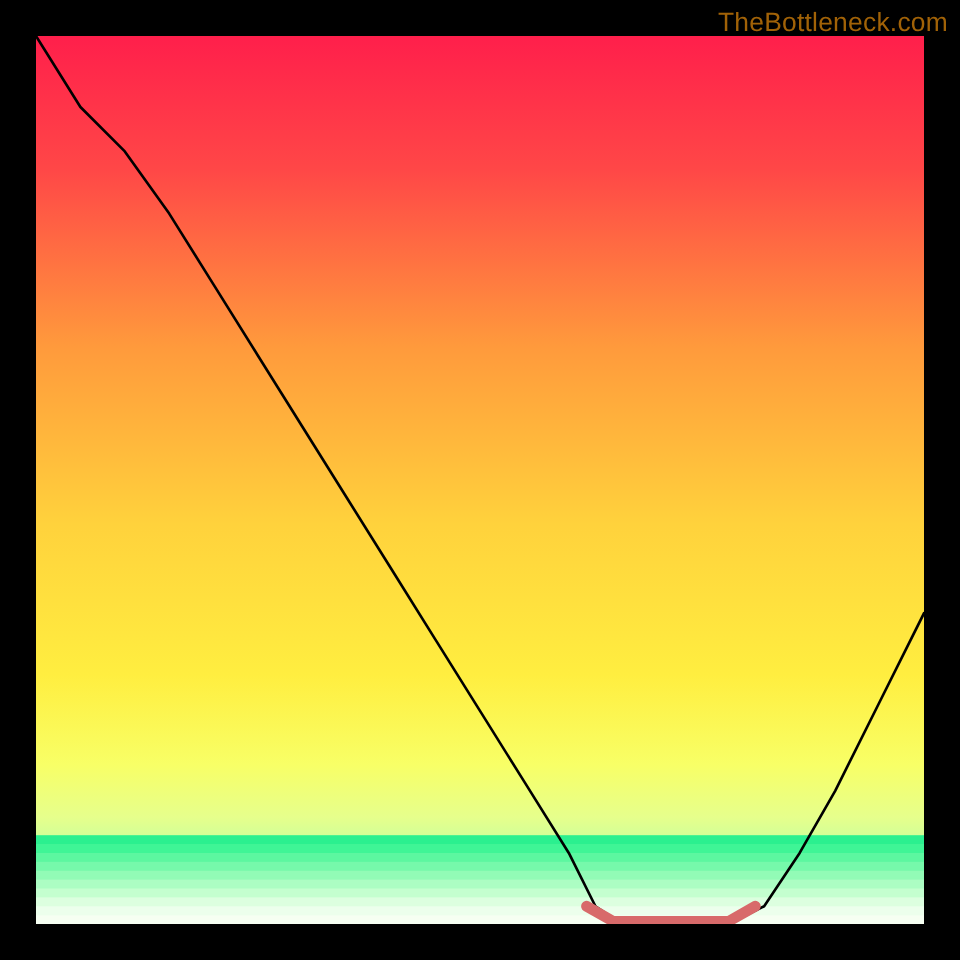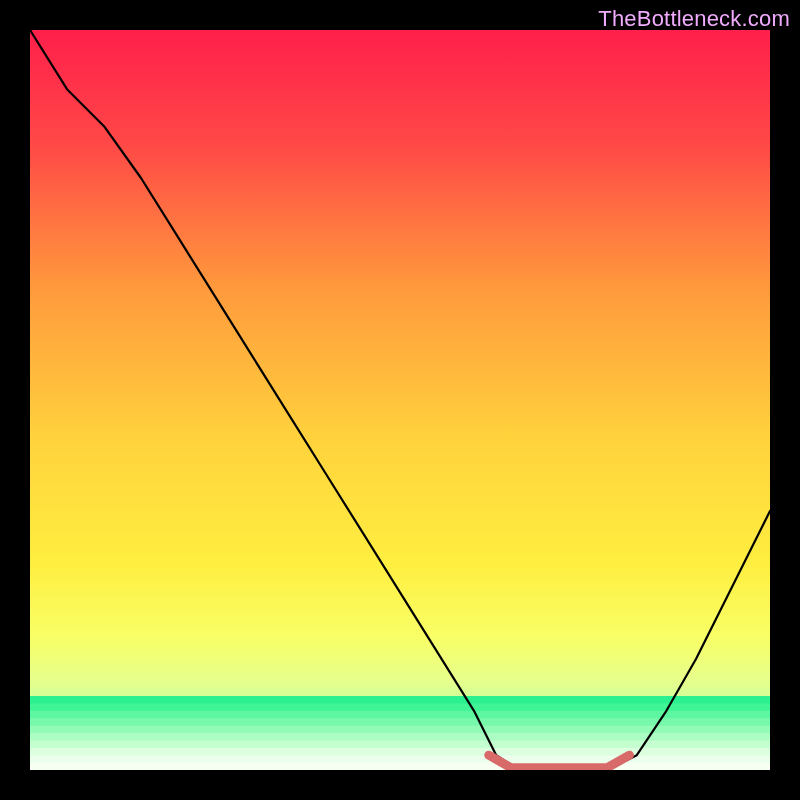--- a/index.html
+++ b/index.html
@@ -8,21 +8,21 @@
     position: relative;
     width: 800px;
     height: 800px;
     background: #000;
     font-family: Arial, Helvetica, sans-serif;
   }
   .attribution {
     position: absolute;
     top: 6px;
     right: 10px;
-    color: #f0abfc;
+    color: #a16207;
     font-size: 22px;
     font-weight: 500;
     letter-spacing: 0.2px;
     z-index: 5;
   }
   .plot {
     position: absolute;
     left: 30px;
     top: 30px;
     width: 740px;

